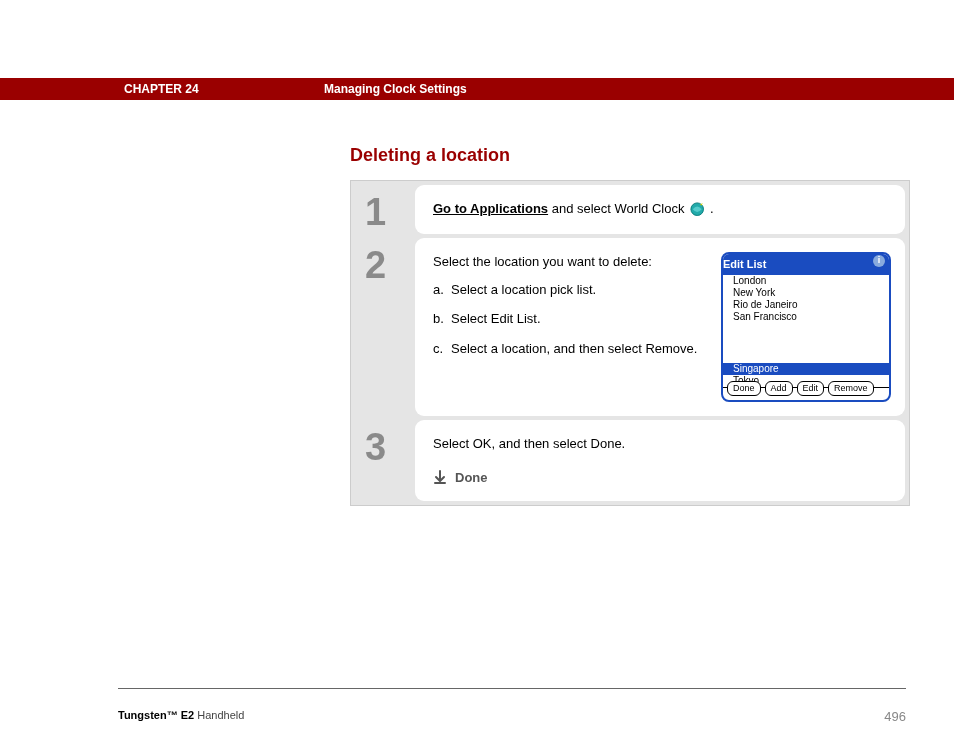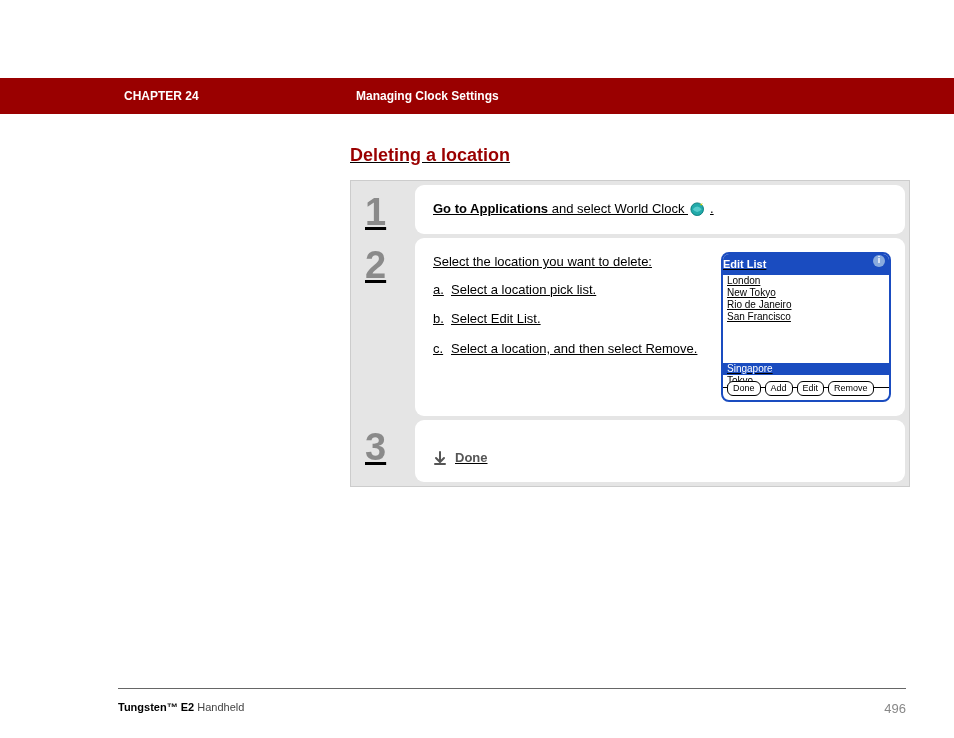--- a/index.html
+++ b/index.html
@@ -7,32 +7,31 @@
     width: 954px;
     height: 738px;
     background: #fff;
     font-family: Arial, Helvetica, sans-serif;
     color: #000;
     position: relative;
   }
   .header-bar {
     position: absolute;
     top: 78px; left: 0; right: 0;
-    height: 36px;
+    height: 22px;
     background: #9a0000;
     color: #fff;
     font-size: 12px;
     font-weight: bold;
     display: flex;
     align-items: center;
-    gap: 32px;
   }
   .header-bar .chapter { margin-left: 124px; width: 200px; }
   .header-bar .topic { }
-  .content { position: absolute; top: 145px; left: 350px; width: 560px; text-decoration: underline; }
+  .content { position: absolute; top: 145px; left: 350px; width: 560px; }
   .section-title { color: #9a0000; font-size: 18px; font-weight: bold; margin-bottom: 14px; }
   .step-block {
     background: #e5e5e5;
     border: 1px solid #ccc;
     padding: 4px 4px 0 4px;
     margin-bottom: 4px;
   }
   .step-row { display: flex; align-items: stretch; margin-bottom: 4px; }
   .step-num {
     width: 60px;
@@ -85,21 +84,21 @@
     width: 12px; height: 12px; border-radius: 50%;
     background: #8ad; color: #fff; font-size: 9px;
     display:flex;align-items:center;justify-content:center;
     font-family: Arial;
   }
   .palm-list {
     font-size: 10px;
     font-family: Arial, sans-serif;
     border-bottom: 1px solid #000;
   }
-  .palm-list div { padding: 0 4px; line-height: 12px; border-top: 0; }
+  .palm-list div { padding: 0 10px; line-height: 12px; border-top: 0; }
   .palm-list .sel { background: #1a4cc0; color: #fff; margin-top: 40px; }
   .palm-btns {
     position: absolute;
     bottom: 4px; left: 4px; right: 4px;
     display: flex; gap: 4px;
     font-family: Arial, sans-serif;
   }
   .palm-btns span {
     font-size: 9px;
     border: 1px solid #000;
@@ -114,21 +113,21 @@
     margin: 0 2px;
   }
   .done-row { display:flex; align-items:center; margin-top: 14px; gap:8px;}
   .done-row .arrow { width:14px; height:14px; }
   .done-row .lbl { font-weight:bold; color:#555; font-size:13px; }
   .footer {
     position: absolute;
     left: 118px; right: 48px;
     top: 688px;
     border-top: 1px solid #666;
-    padding-top: 12px;
+    padding-top: 20px;
     display: flex;
     justify-content: space-between;
     font-size: 11px;
     color: #444;
   }
   .footer .prod b { color:#000; }
   .footer .pg { font-size: 13px; color:#888; }
 </style>
 </head>
 <body>
@@ -176,40 +175,41 @@
               </li>
           </ul>
         </div>
         <div class="palm-shot">
           <div class="palm-title">
             <span>Edit List</span>
             <span class="info-icon">i</span>
           </div>
           <div class="palm-list">
             <div>London</div>
-            <div>New Tokyo</div>
+            <div>New York</div>
             <div>Rio de Janeiro</div>
             <div>San Francisco</div>
             <div class="sel">Singapore</div>
             <div>Tokyo</div>
           </div>
           <div class="palm-btns">
             <span>Done</span>
             <span>Add</span>
             <span>Edit</span>
             <span>Remove</span>
           </div>
         </div>
       </div>
     </div>
 
     <div class="step-row">
       <div class="step-num">3</div>
       <div class="step-body">
         <div class="step-text">
+          <div>Select OK, and then select Done.</div>
           <div class="done-row">
             <span class="arrow">
               <svg viewBox="0 0 14 14">
                   <path d="M7 1 L7 10 M3 7 L7 11 L11 7 M2 13 L12 13" stroke="#555" stroke-width="2" fill="none" stroke-linecap="round"></path>
                 </svg>
             </span>
             <span class="lbl">Done</span>
           </div>
         </div>
       </div>

